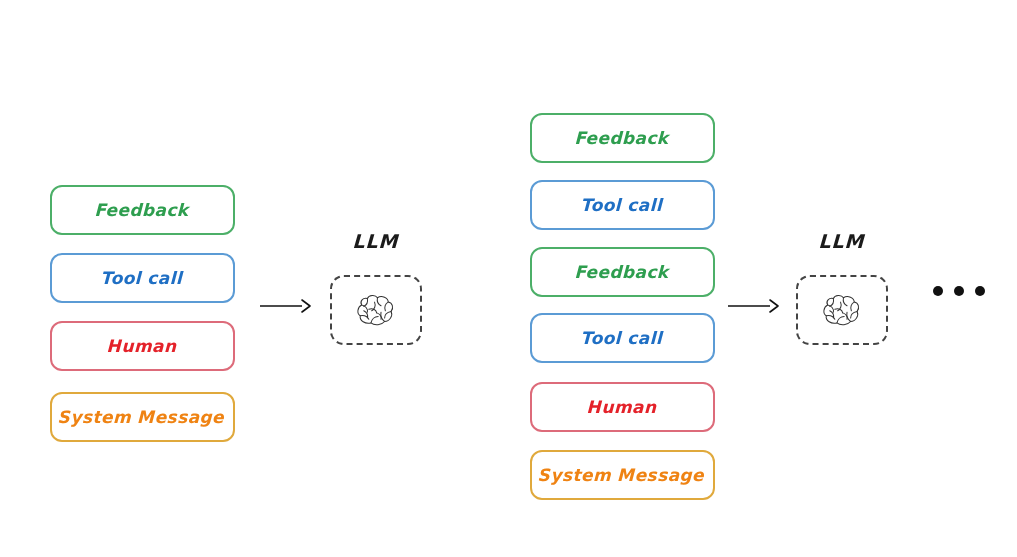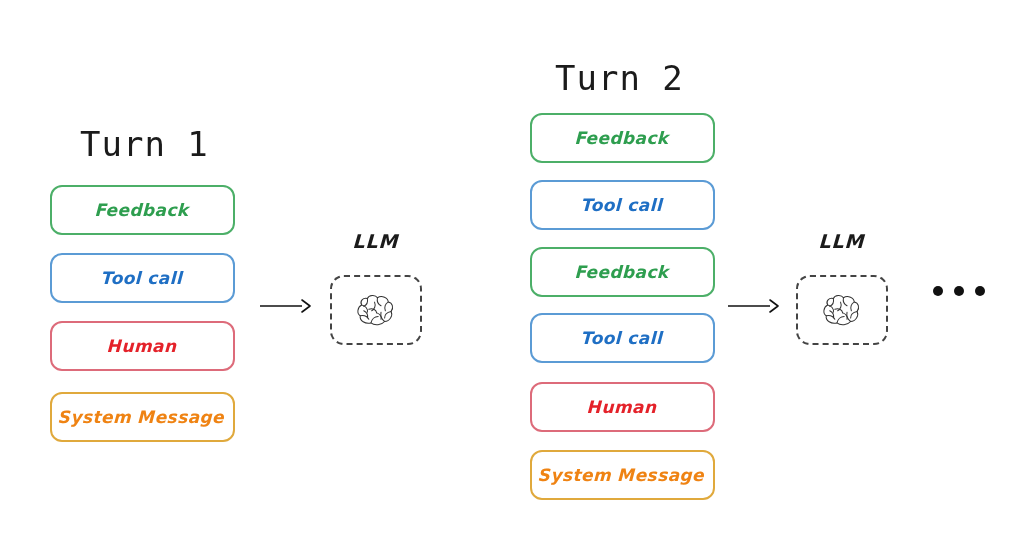--- a/index.html
+++ b/index.html
@@ -108,21 +108,20 @@
     height: 10px;
     border-radius: 50%;
     background: #111111;
   }
 </style>
 </head>
 <body>
 
 <div id="canvas">
 
-  <div class="turn-title" id="turn1-title">Turn 1</div>
 
   <div class="msg-box type-feedback" style="left:50px; top:185px;">
     <span class="msg-label">Feedback</span>
   </div>
 
   <div class="msg-box type-tool" style="left:50px; top:253px;">
     <span class="msg-label">Tool call</span>
   </div>
 
   <div class="msg-box type-human" style="left:50px; top:321px;">
@@ -157,21 +156,20 @@
           <path d="M44 41 C40 38, 38 33, 39 28"></path>
           <path d="M22 24 C27 22, 32 24, 33 29"></path>
           <path d="M30 14 C32 19, 30 24, 26 26"></path>
           <path d="M33 29 C37 30, 40 34, 39 38"></path>
           <path d="M15 26 C19 28, 21 32, 20 36"></path>
         </g>
       </svg>
     </div>
   </div>
 
-  <div class="turn-title" id="turn2-title">Turn 2</div>
 
   <div class="msg-box type-feedback" style="left:530px; top:113px;">
     <span class="msg-label">Feedback</span>
   </div>
 
   <div class="msg-box type-tool" style="left:530px; top:180px;">
     <span class="msg-label">Tool call</span>
   </div>
 
   <div class="msg-box type-feedback" style="left:530px; top:247px;">

